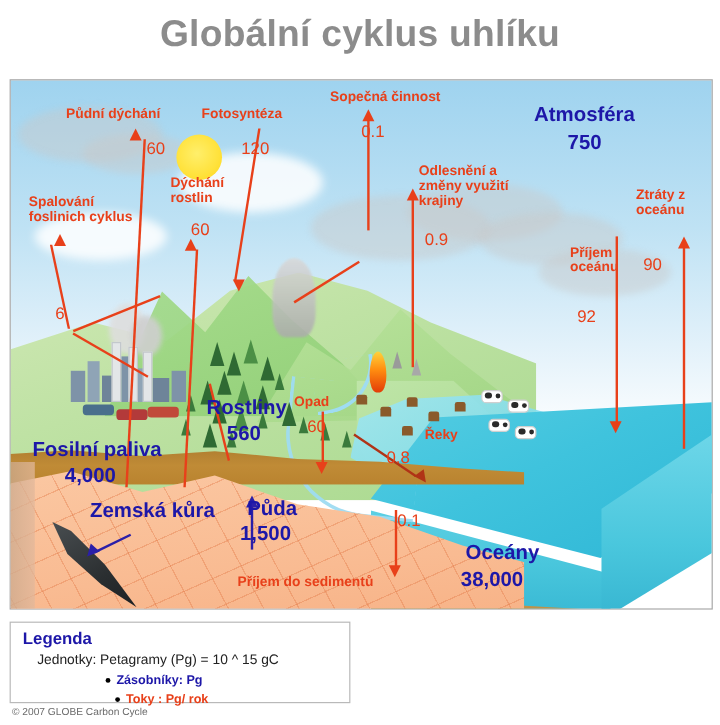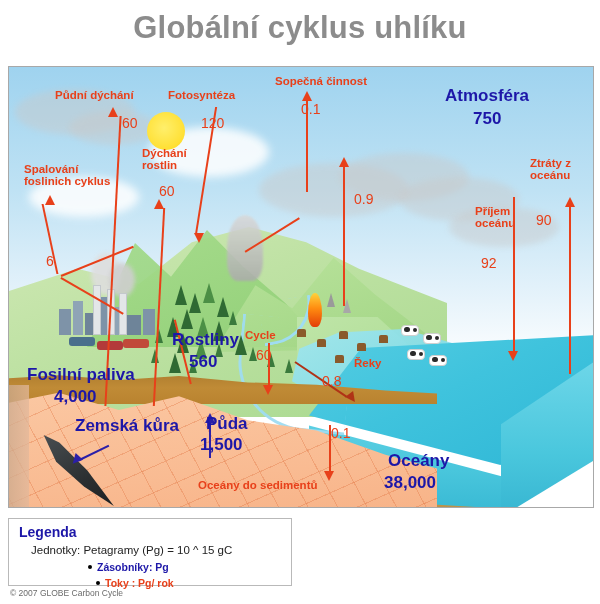--- a/index.html
+++ b/index.html
@@ -363,55 +363,60 @@
 
   <div class="lbl flow" style="left:15px;top:96px;">
     <div>Spalování</div>
     <div>foslinich cyklus</div>
   </div>
   <div class="val flow" style="left:37px;top:186px;">6</div>
 
   <div class="lbl flow" style="left:266px;top:8px;">Sopečná činnost</div>
   <div class="val flow" style="left:292px;top:34px;">0.1</div>
 
+  <div class="lbl flow" style="left:340px;top:70px;">
+    <div>Odlesnění a</div>
+    <div>změny využití</div>
+    <div>krajiny</div>
+  </div>
   <div class="val flow" style="left:345px;top:124px;">0.9</div>
 
   <div class="lbl pool big" style="left:436px;top:20px;">Atmosféra</div>
   <div class="val pool big" style="left:464px;top:42px;">750</div>
 
   <div class="lbl flow" style="left:521px;top:90px;">
     <div>Ztráty z</div>
     <div>oceánu</div>
   </div>
   <div class="val flow" style="left:527px;top:145px;">90</div>
 
   <div class="lbl flow" style="left:466px;top:138px;">
     <div>Příjem</div>
     <div>oceánu</div>
   </div>
   <div class="val flow" style="left:472px;top:188px;">92</div>
 
   <div class="lbl pool big" style="left:163px;top:264px;">Rostliny</div>
   <div class="val pool big" style="left:180px;top:285px;">560</div>
 
-  <div class="lbl flow" style="left:236px;top:262px;">Cycle</div>
+  <div class="lbl flow" style="left:236px;top:262px;">Opad</div>
   <div class="val flow" style="left:247px;top:280px;">60</div>
 
   <div class="lbl flow" style="left:297px;top:290px;margin-left:48px;">Řeky</div>
   <div class="val flow" style="left:313px;top:306px;">0.8</div>
 
   <div class="lbl pool big" style="left:18px;top:299px;">Fosilní paliva</div>
   <div class="val pool big" style="left:45px;top:320px;">4,000</div>
 
   <div class="lbl pool big" style="left:66px;top:350px;">Zemská kůra</div>
 
   <div class="lbl pool big" style="left:197px;top:348px;">Půda</div>
   <div class="val pool big" style="left:191px;top:368px;">1,500</div>
 
-  <div class="lbl flow" style="left:189px;top:412px;">Oceány do sedimentů</div>
+  <div class="lbl flow" style="left:189px;top:412px;">Příjem do sedimentů</div>
   <div class="val flow" style="left:322px;top:358px;">0.1</div>
 
   <div class="lbl pool big" style="left:379px;top:385px;text-align:right;">Oceány</div>
   <div class="val pool big" style="left:375px;top:406px;">38,000</div>
 
 </div>
 
 <div id="legend">
   <div id="legend-title">Legenda</div>
   <div id="legend-units">

